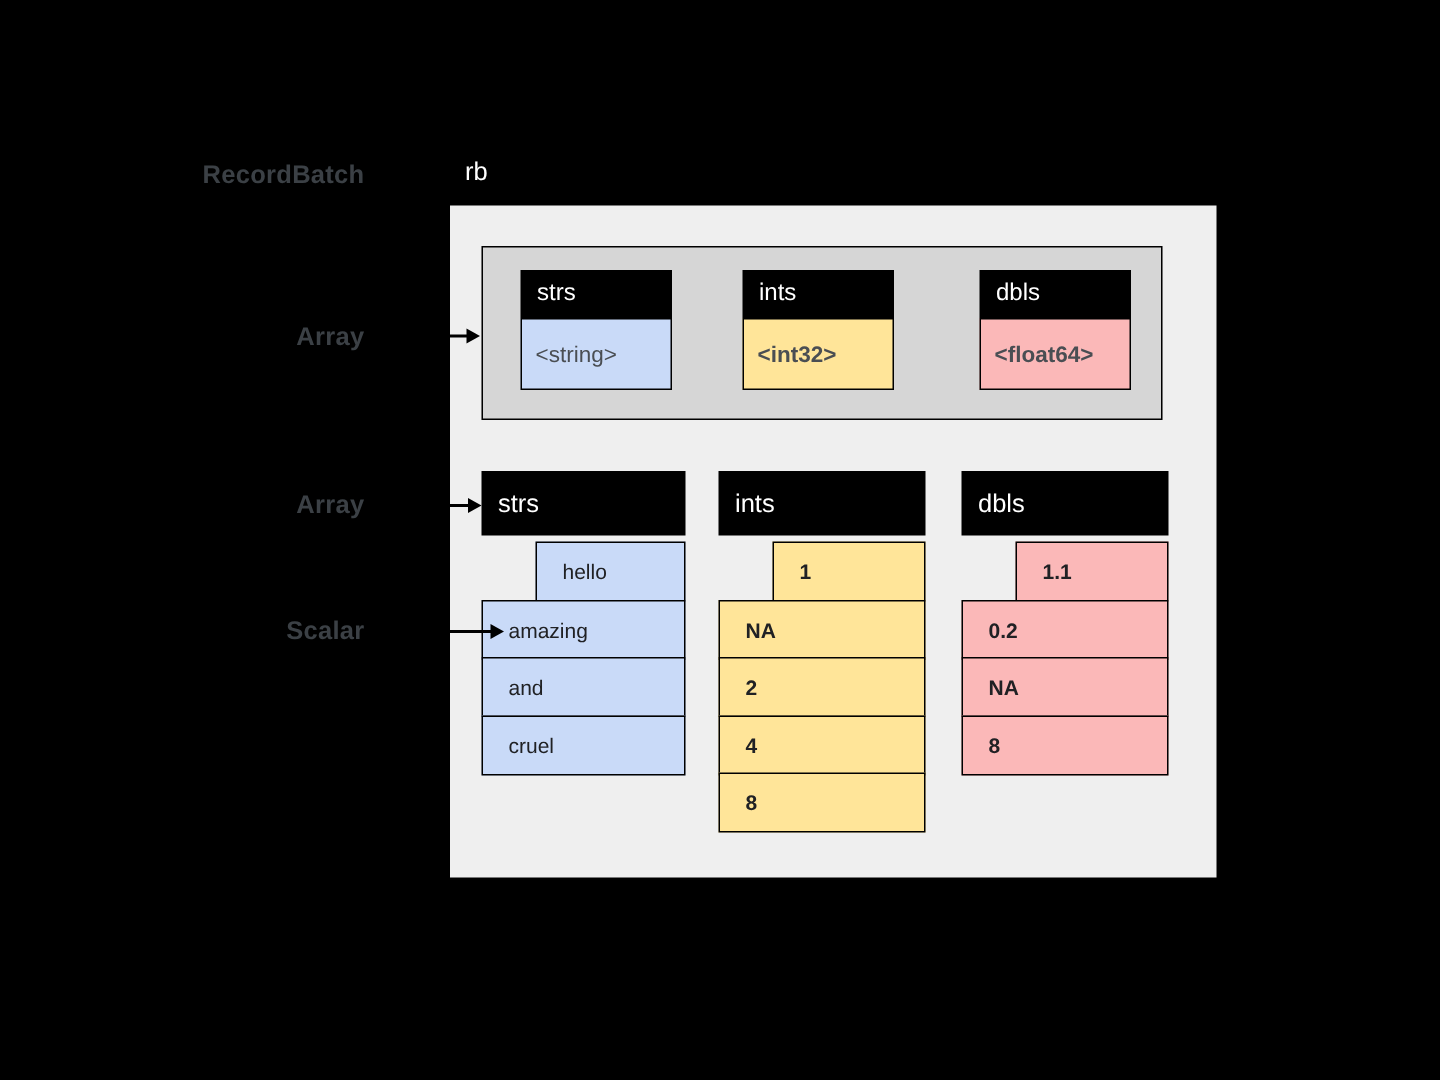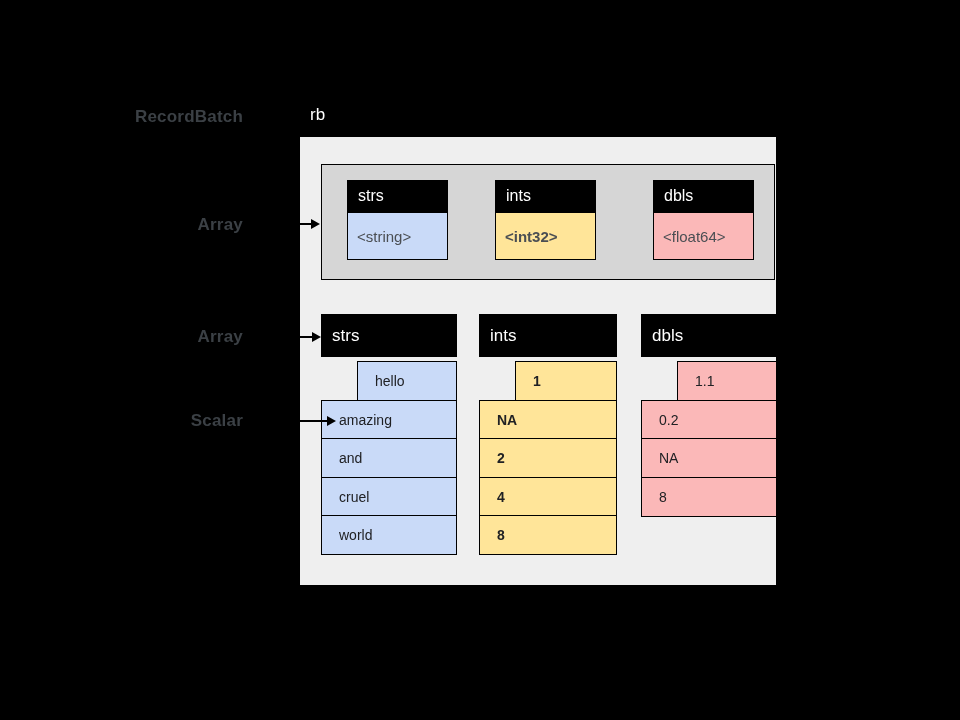--- a/index.html
+++ b/index.html
@@ -1,18 +1,18 @@
 <!DOCTYPE html>
 <html style="--background: #000000; --panel: #efefef; --schema_container: #d6d6d6; --header: #000000; --header_text: #ffffff; --blue: #c9daf8; --yellow: #ffe599; --pink: #fbb8b8; --label_text: #3b4045; --cell_text: #202124; --type_text: #4a4e53;"><head>
 <meta charset="utf-8">
 <style>
   html, body { margin: 0; padding: 0; background: #000; }
   .stage {
     position: relative;
-    width: 776px; height: 720px;
+    width: 960px; height: 720px;
     background: var(--background, #000);
     overflow: hidden;
     font-family: "Liberation Sans", "DejaVu Sans", sans-serif;
   }
 
   
   .side-label {
     position: absolute;
     left: 80px; width: 163px;
     text-align: right;
@@ -94,21 +94,21 @@
     margin-top: -1.5px;
     display: flex; align-items: center;
     padding-left: 17px;
     font-size: 14px;
     color: var(--cell_text, #202124);
   }
   .cell:first-child { margin-top: 0; margin-left: 36px; }
 
   .bg-blue   { background: var(--blue, #c9daf8); }
   .bg-yellow { background: var(--yellow, #ffe599); font-weight: bold; }
-  .bg-pink   { background: var(--pink, #fbb8b8); }
+  .bg-pink   { background: var(--pink, #fbb8b8); font-weight: bold; }
 
   
   .arrow {
     position: absolute;
     height: 2px; background: #000;
     z-index: 10;
   }
   .arrow::after {
     content: "";
     position: absolute;
@@ -151,21 +151,20 @@
     <div class="field-type bg-pink">&lt;float64&gt;</div>
   </div>
 
   <div class="array-col array-col-1">
     <div class="array-header">strs</div>
     <div class="cells">
       <div class="cell bg-blue">hello</div>
       <div class="cell bg-blue">amazing</div>
       <div class="cell bg-blue">and</div>
       <div class="cell bg-blue">cruel</div>
-      <div class="cell bg-blue">world</div>
     </div>
   </div>
 
   <div class="array-col array-col-2">
     <div class="array-header">ints</div>
     <div class="cells">
       <div class="cell bg-yellow">1</div>
       <div class="cell bg-yellow">NA</div>
       <div class="cell bg-yellow">2</div>
       <div class="cell bg-yellow">4</div>

